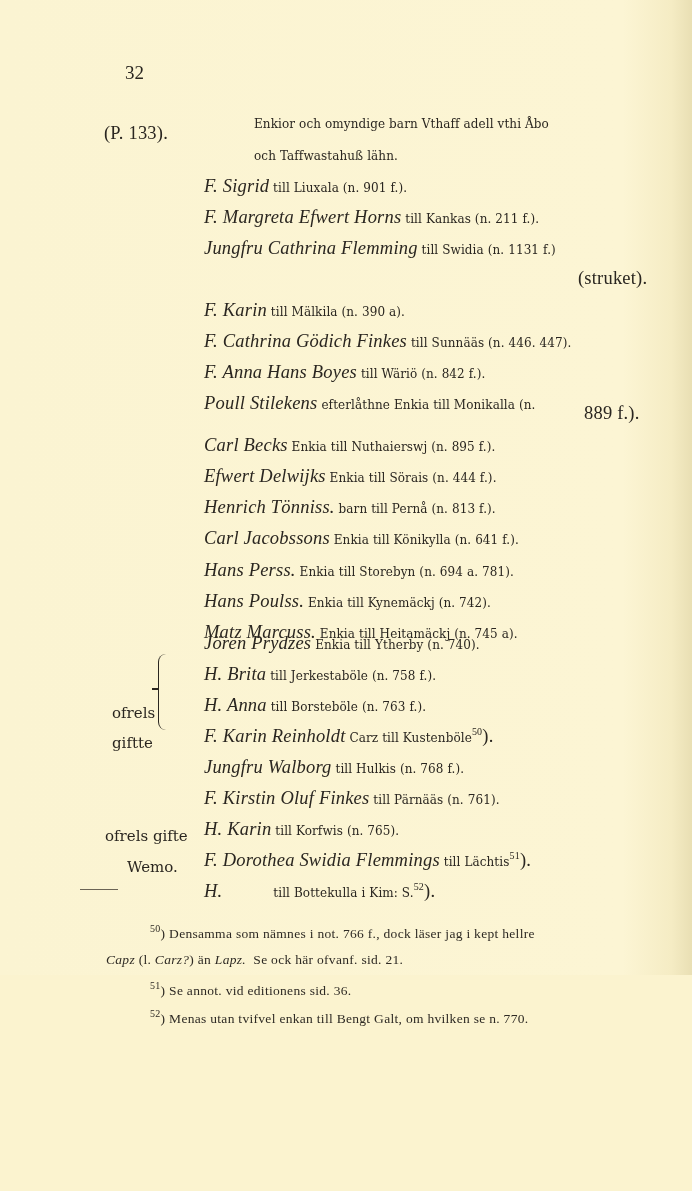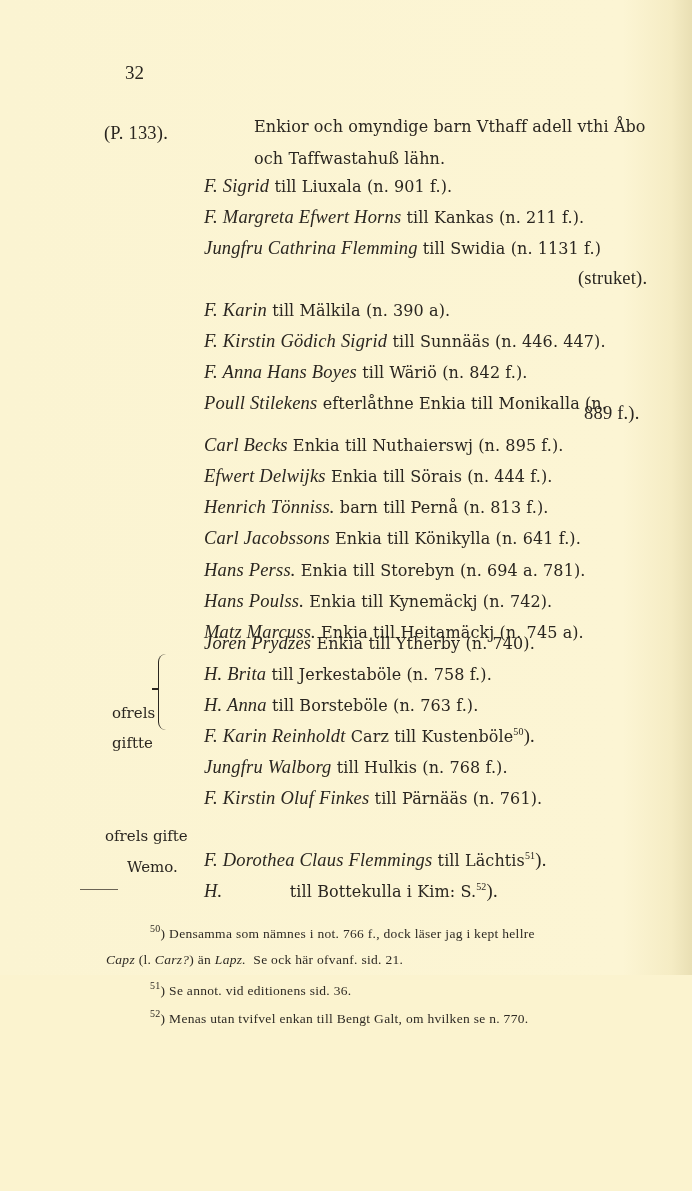--- a/index.html
+++ b/index.html
@@ -8,21 +8,21 @@
       background: #fbf3cf;
       font-family: "DejaVu Serif", "Liberation Serif", serif;
       color: #2a2620;
       position: relative;
     }
     .page { position: absolute; left: 0; top: 0; width: 692px; height: 975px;
       background: linear-gradient(to right, #fbf4d2 0%, #fcf5d4 90%, #f5ecc4 97%, #e9dfb4 100%); }
     .pageno { position: absolute; left: 125px; top: 62px; font-size: 19px; font-family: "Liberation Serif", serif; }
     .line { position: absolute; font-size: 18.5px; white-space: nowrap; font-family: "Liberation Serif", serif; letter-spacing: 0.2px; }
     .it { font-style: italic; }
-    .frak { font-family: "DejaVu Serif", serif; font-size: 16px; letter-spacing: 0.1px; }
+    .frak { font-family: "DejaVu Serif", serif; font-size: 12px; letter-spacing: 0.1px; }
     .sup { font-size: 10px; vertical-align: super; }
     .margin-label { position: absolute; font-family: "DejaVu Serif", serif; font-size: 15px; margin-top: 36px; }
     .brace { position: absolute; left: 158px; top: 654px; width: 10px; height: 76px;
       border-left: 1.5px solid #2a2620; border-radius: 8px 0 0 8px; }
     .brace-tip { position: absolute; left: 152px; top: 688px; width: 7px; height: 1.5px; background: #2a2620; }
     .rule { position: absolute; left: 80px; top: 889px; width: 38px; height: 1px; background: #6b6455; }
     .fn { position: absolute; font-size: 13.5px; white-space: nowrap; font-family: "Liberation Serif", serif; color: #2e2a24; letter-spacing: 0.3px; }
   </style>
 </head>
 <body>
@@ -33,21 +33,21 @@
 
   <div class="line" style="left:104px; top:115px;margin-top:8px;">(P. 133).</div>
   <div class="line frak" style="left:254px; top:117px;">Enkior och omyndige barn Vthaff adell vthi Åbo</div>
   <div class="line frak" style="left:254px; top:149px;">och Taffwastahuß lähn.</div>
 
   <div class="line" style="left:204px; top:176px;"><span class="it">F. Sigrid</span><span class="frak"> till Liuxala (n. 901 f.).</span></div>
   <div class="line" style="left:204px; top:207px;"><span class="it">F. Margreta Efwert Horns</span><span class="frak"> till Kankas (n. 211 f.).</span></div>
   <div class="line" style="left:204px; top:238px;"><span class="it">Jungfru Cathrina Flemming</span><span class="frak"> till Swidia (n. 1131 f.)</span></div>
   <div class="line" style="left:578px; top:268px;">(struket).</div>
   <div class="line" style="left:204px; top:300px;"><span class="it">F. Karin</span><span class="frak"> till Mälkila (n. 390 a).</span></div>
-  <div class="line" style="left:204px; top:331px;"><span class="it">F. Kirstin Gödich Sigrid</span><span class="frak"> till Sunnääs (n. 446. 447).</span></div>
+  <div class="line" style="left:204px; top:331px;"><span class="it">F. Cathrina Gödich Finkes</span><span class="frak"> till Sunnääs (n. 446. 447).</span></div>
   <div class="line" style="left:204px; top:362px;"><span class="it">F. Anna Hans Boyes</span><span class="frak"> till Wäriö (n. 842 f.).</span></div>
   <div class="line" style="left:204px; top:393px;"><span class="it">Poull Stilekens</span><span class="frak"> efterlåthne Enkia till Monikalla (n.</span></div>
   <div class="line" style="left:584px; top:403px;">889 f.).</div>
   <div class="line" style="left:204px; top:435px;"><span class="it">Carl Becks</span><span class="frak"> Enkia till Nuthaierswj (n. 895 f.).</span></div>
   <div class="line" style="left:204px; top:466px;"><span class="it">Efwert Delwijks</span><span class="frak"> Enkia till Sörais (n. 444 f.).</span></div>
   <div class="line" style="left:204px; top:497px;"><span class="it">Henrich Tönniss.</span><span class="frak"> barn till Pernå (n. 813 f.).</span></div>
   <div class="line" style="left:204px; top:528px;"><span class="it">Carl Jacobssons</span><span class="frak"> Enkia till Könikylla (n. 641 f.).</span></div>
   <div class="line" style="left:204px; top:560px;"><span class="it">Hans Perss.</span><span class="frak"> Enkia till Storebyn (n. 694 a. 781).</span></div>
   <div class="line" style="left:204px; top:591px;"><span class="it">Hans Poulss.</span><span class="frak"> Enkia till Kynemäckj (n. 742).</span></div>
   <div class="line" style="left:204px; top:622px;"><span class="it">Matz Marcuss.</span><span class="frak"> Enkia till Heitamäckj (n. 745 a).</span></div>
@@ -64,22 +64,23 @@
   <div class="line" style="left:204px; top:664px;"><span class="it">H. Brita</span><span class="frak"> till Jerkestaböle (n. 758 f.).</span></div>
   <div class="line" style="left:204px; top:695px;"><span class="it">H. Anna</span><span class="frak"> till Borsteböle (n. 763 f.).</span></div>
   <div class="line" style="left:204px; top:726px;"><span class="it">F. Karin Reinholdt</span><span class="frak"> Carz till Kustenböle</span><span class="sup">50</span><span>).</span></div>
 
   <div class="line" style="left:204px; top:757px;"><span class="it">Jungfru Walborg</span><span class="frak"> till Hulkis (n. 768 f.).</span></div>
 
   <div class="margin-label" style="left:105px; top:791px;">ofrels gifte</div>
   <div class="line" style="left:204px; top:788px;"><span class="it">F. Kirstin Oluf Finkes</span><span class="frak"> till Pärnääs (n. 761).</span></div>
 
   <div class="margin-label" style="left:127px; top:822px;">Wemo.</div>
+  <div class="line" style="left:204px; top:819px;"><span class="it">H. Karin</span><span class="frak"> till Korfwis (n. 765).</span></div>
 
-  <div class="line" style="left:204px; top:850px;"><span class="it">F. Dorothea Claus Flemmings</span><span class="frak"> till Lächtis</span><span class="sup">51</span><span>).</span></div>
+  <div class="line" style="left:204px; top:850px;"><span class="it">F. Dorothea Swidia Flemmings</span><span class="frak"> till Lächtis</span><span class="sup">51</span><span>).</span></div>
   <div class="line" style="left:204px; top:881px;"><span class="it">H.</span><span class="frak" style="white-space:pre">             till Bottekulla i Kim: S.</span><span class="sup">52</span><span>).</span></div>
 
   <div class="rule"></div>
 
   <div class="fn" style="left:150px; top:923px;"><span class="sup">50</span><span>) Densamma som nämnes i not. 766 f., dock läser jag i kept hellre</span></div>
   <div class="fn" style="left:106px; top:952px;"><span class="it">Capz</span><span> (l. </span><span class="it">Carz?</span><span>) än </span><span class="it">Lapz.</span><span style="white-space:pre">  Se ock här ofvanf. sid. 21.</span></div>
   <div class="fn" style="left:150px; top:980px;"><span class="sup">51</span><span>) Se annot. vid editionens sid. 36.</span></div>
   <div class="fn" style="left:150px; top:1008px;"><span class="sup">52</span><span>) Menas utan tvifvel enkan till Bengt Galt, om hvilken se n. 770.</span></div>
 
 </div>

